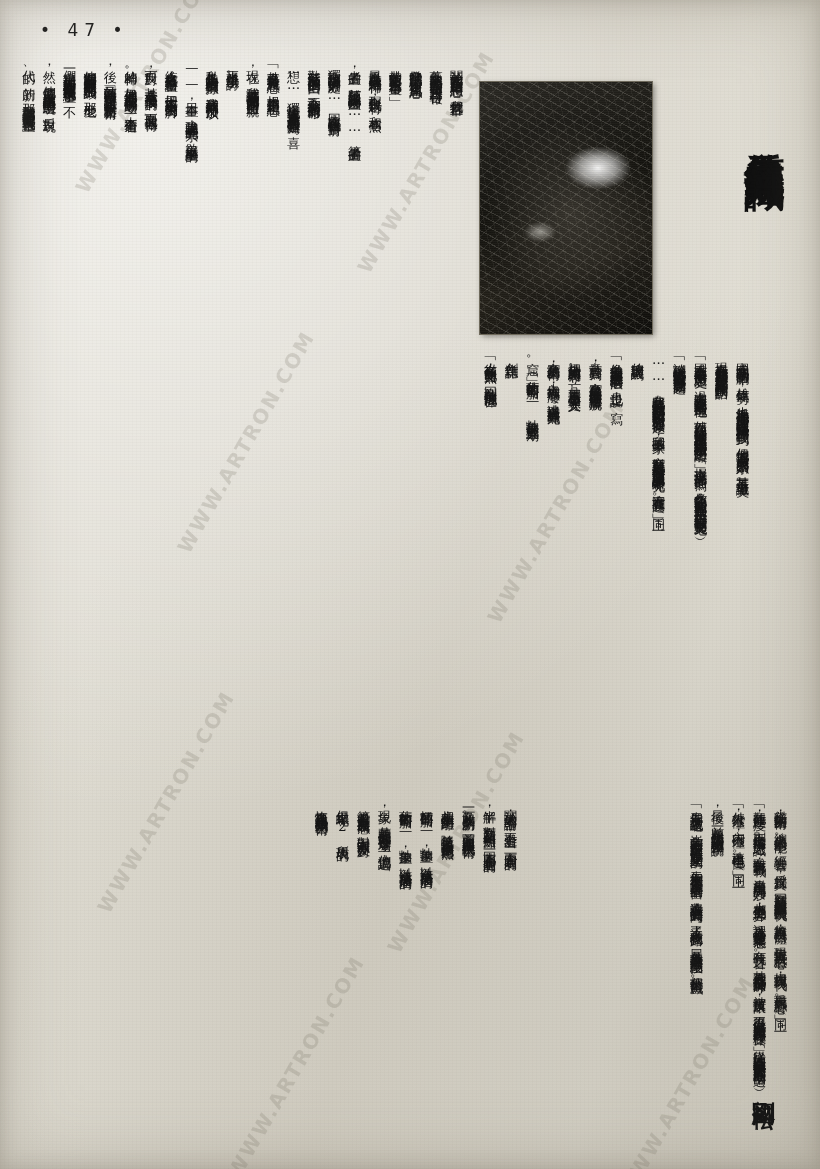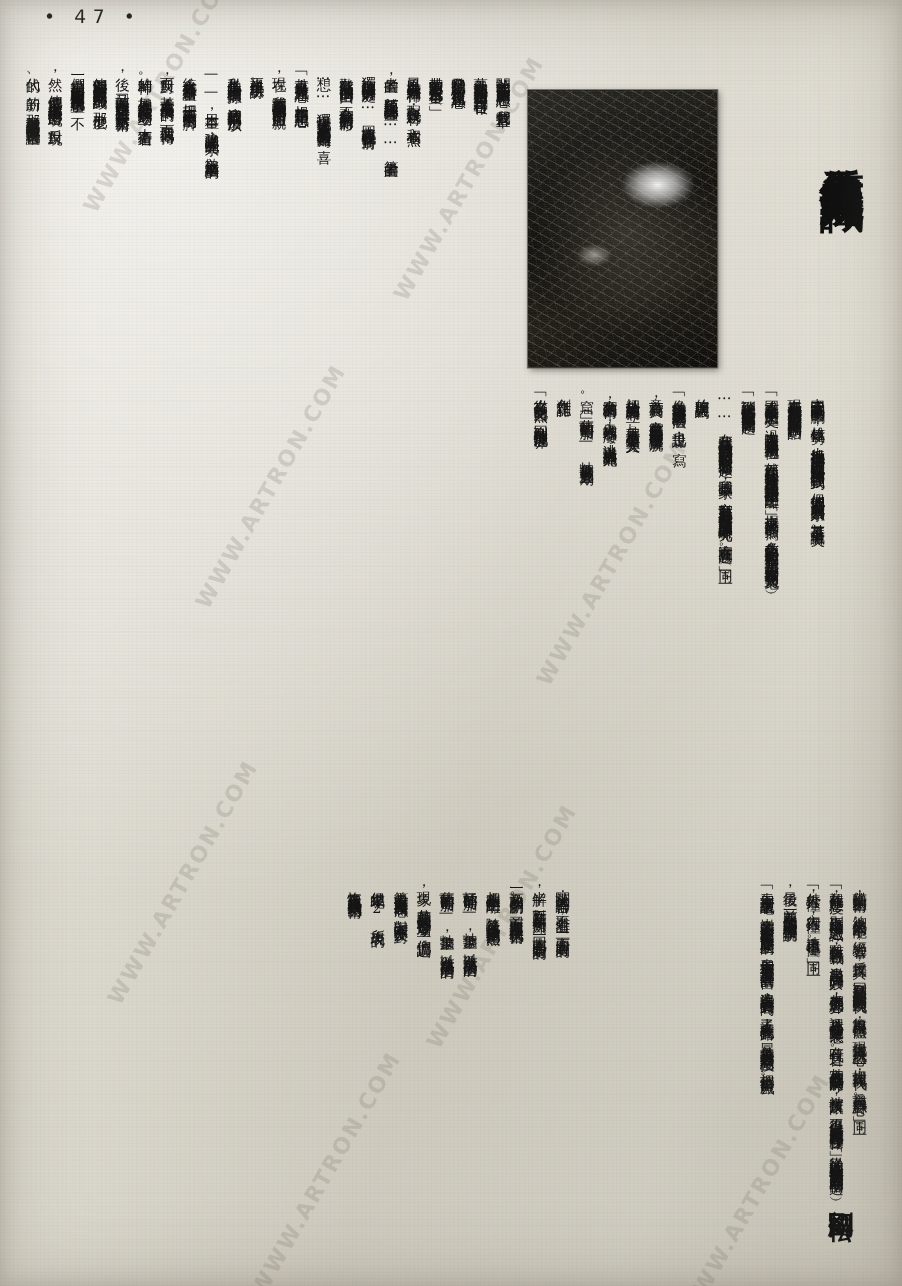--- a/index.html
+++ b/index.html
@@ -59,21 +59,21 @@
   .wm.w3 { top: 430px; left: 120px; font-size: 20px; transform: rotate(-60deg); }
   .wm.w4 { top: 500px; left: 430px; font-size: 20px; transform: rotate(-60deg); }
   .wm.w5 { top: 790px; left: 40px;  font-size: 20px; transform: rotate(-60deg); }
   .wm.w6 { top: 830px; left: 330px; font-size: 20px; transform: rotate(-60deg); }
   .wm.w7 { top: 1055px;left: 170px; font-size: 20px; transform: rotate(-60deg); }
   .wm.w8 { top: 1075px;left: 560px; font-size: 20px; transform: rotate(-60deg); }
 
   
   .folio {
     position: absolute;
-    top: 6px;
+    top: 20px;
     left: 40px;
     font-family: "DejaVu Sans", "Liberation Sans", sans-serif;
     font-size: 17px;
     color: #1d1d1d;
     letter-spacing: 6px;
   }
 
   
   .title {
     position: absolute;

